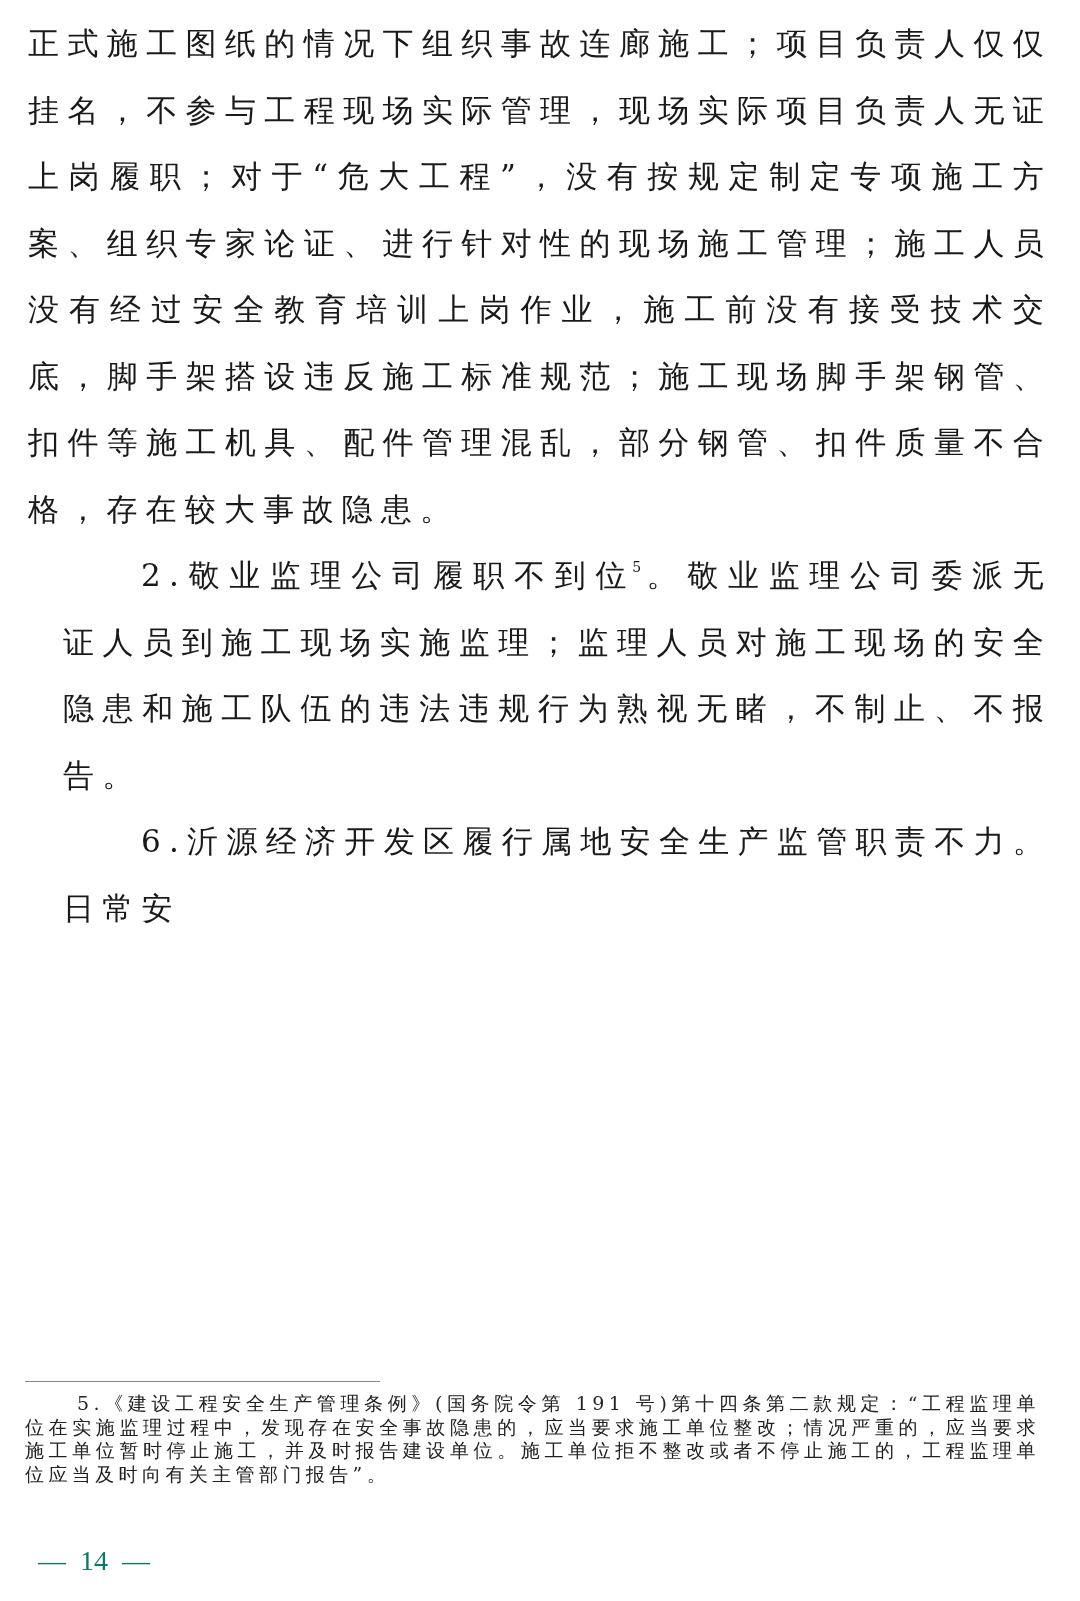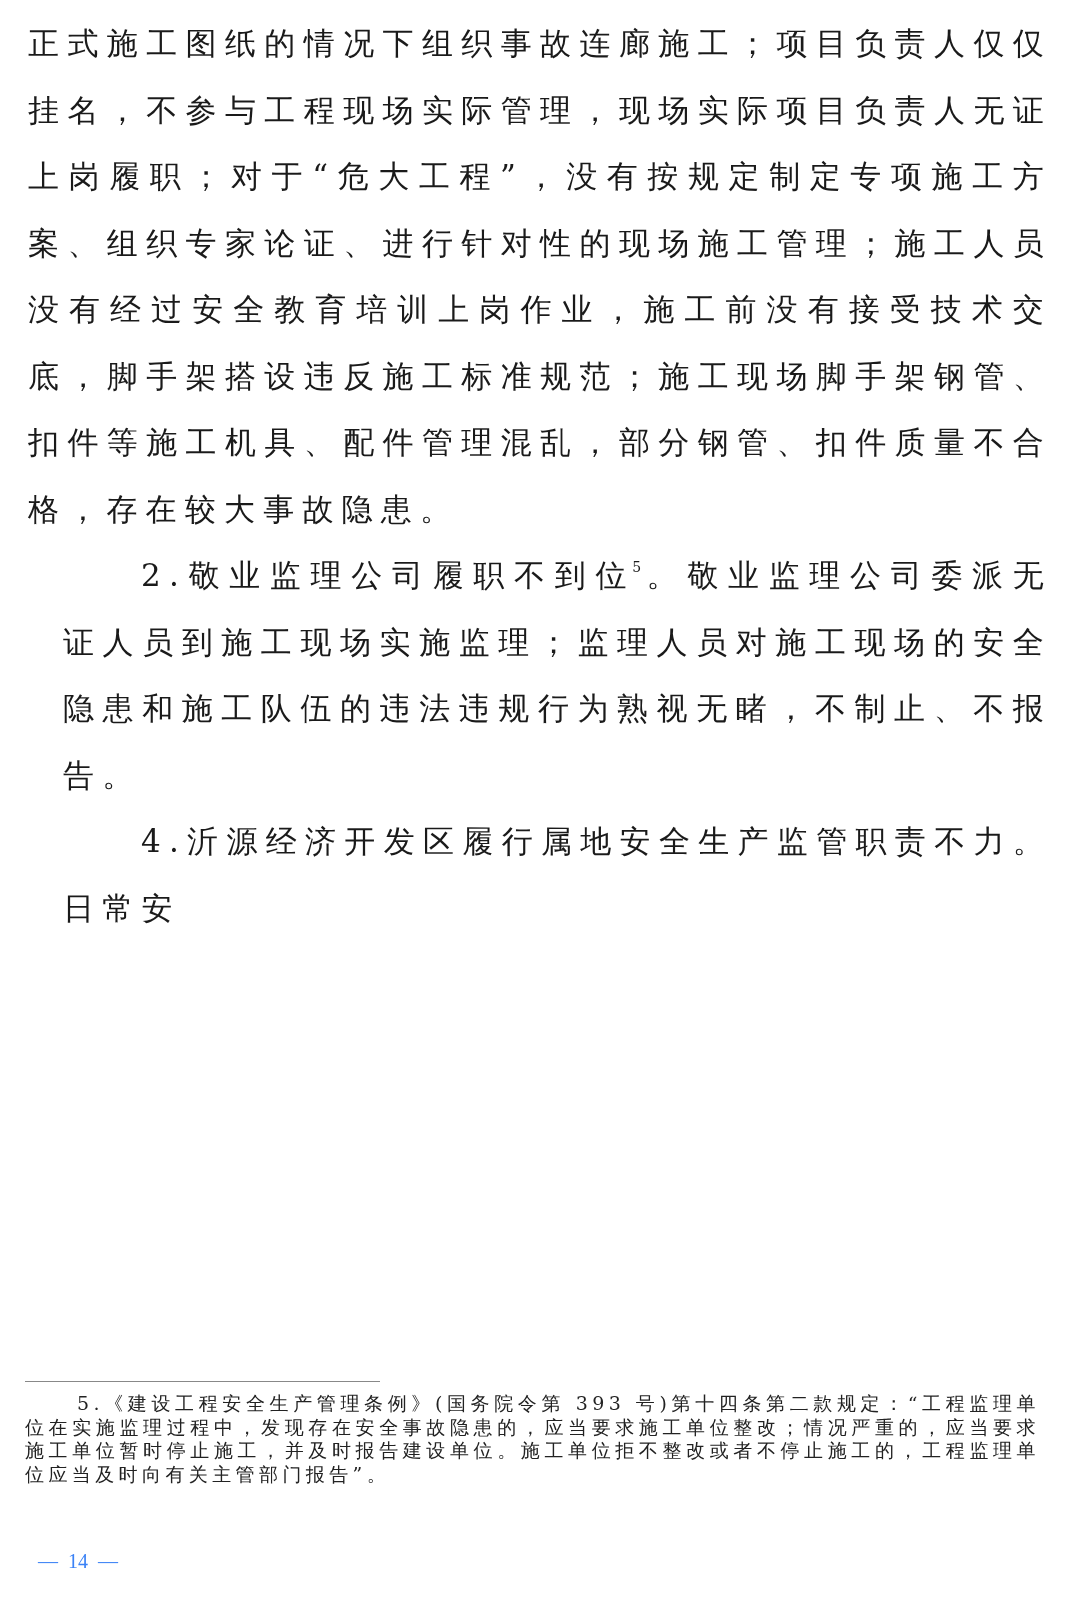--- a/index.html
+++ b/index.html
@@ -61,36 +61,36 @@
       text-align-last: left;
       color: #222222;
     }
     .footnote .fn-first {
       text-indent: 52px;
     }
     .page-number {
       position: absolute;
       left: 38px;
       top: 1541px;
-      font-size: 20px;
+      font-size: 28px;
       line-height: 40px;
-      color: #3b82f6;
+      color: #0f766e;
       letter-spacing: 0;
       font-family: "Liberation Serif", "DejaVu Serif", serif;
       white-space: pre;
     }
   </style>
 </head>
 <body>
 
 <div class="body-text">
   <p class="para">正式施工图纸的情况下组织事故连廊施工；项目负责人仅仅挂名，不参与工程现场实际管理，现场实际项目负责人无证上岗履职；对于“危大工程”，没有按规定制定专项施工方案、组织专家论证、进行针对性的现场施工管理；施工人员没有经过安全教育培训上岗作业，施工前没有接受技术交底，脚手架搭设违反施工标准规范；施工现场脚手架钢管、扣件等施工机具、配件管理混乱，部分钢管、扣件质量不合格，存在较大事故隐患。</p>
   <p class="para indent"><span>2.敬业监理公司履职不到位</span><sup class="fnref">5</sup><span>。敬业监理公司委派无证人员到施工现场实施监理；监理人员对施工现场的安全隐患和施工队伍的违法违规行为熟视无睹，不制止、不报告。</span></p>
-  <p class="para indent">4.沂源经济开发区履行属地安全生产监管职责不力。日常安</p>
+  <p class="para indent">6.沂源经济开发区履行属地安全生产监管职责不力。日常安</p>
 </div>
 
 <div class="rule"></div>
 
 <div class="footnote">
-  <p style="margin:0" class="fn-first">5.《建设工程安全生产管理条例》(国务院令第 393 号)第十四条第二款规定：“工程监理单位在实施监理过程中，发现存在安全事故隐患的，应当要求施工单位整改；情况严重的，应当要求施工单位暂时停止施工，并及时报告建设单位。施工单位拒不整改或者不停止施工的，工程监理单位应当及时向有关主管部门报告”。</p>
+  <p style="margin:0" class="fn-first">5.《建设工程安全生产管理条例》(国务院令第 191 号)第十四条第二款规定：“工程监理单位在实施监理过程中，发现存在安全事故隐患的，应当要求施工单位整改；情况严重的，应当要求施工单位暂时停止施工，并及时报告建设单位。施工单位拒不整改或者不停止施工的，工程监理单位应当及时向有关主管部门报告”。</p>
 </div>
 
 <div class="page-number">—  14  —</div>
 
 </body></html>

